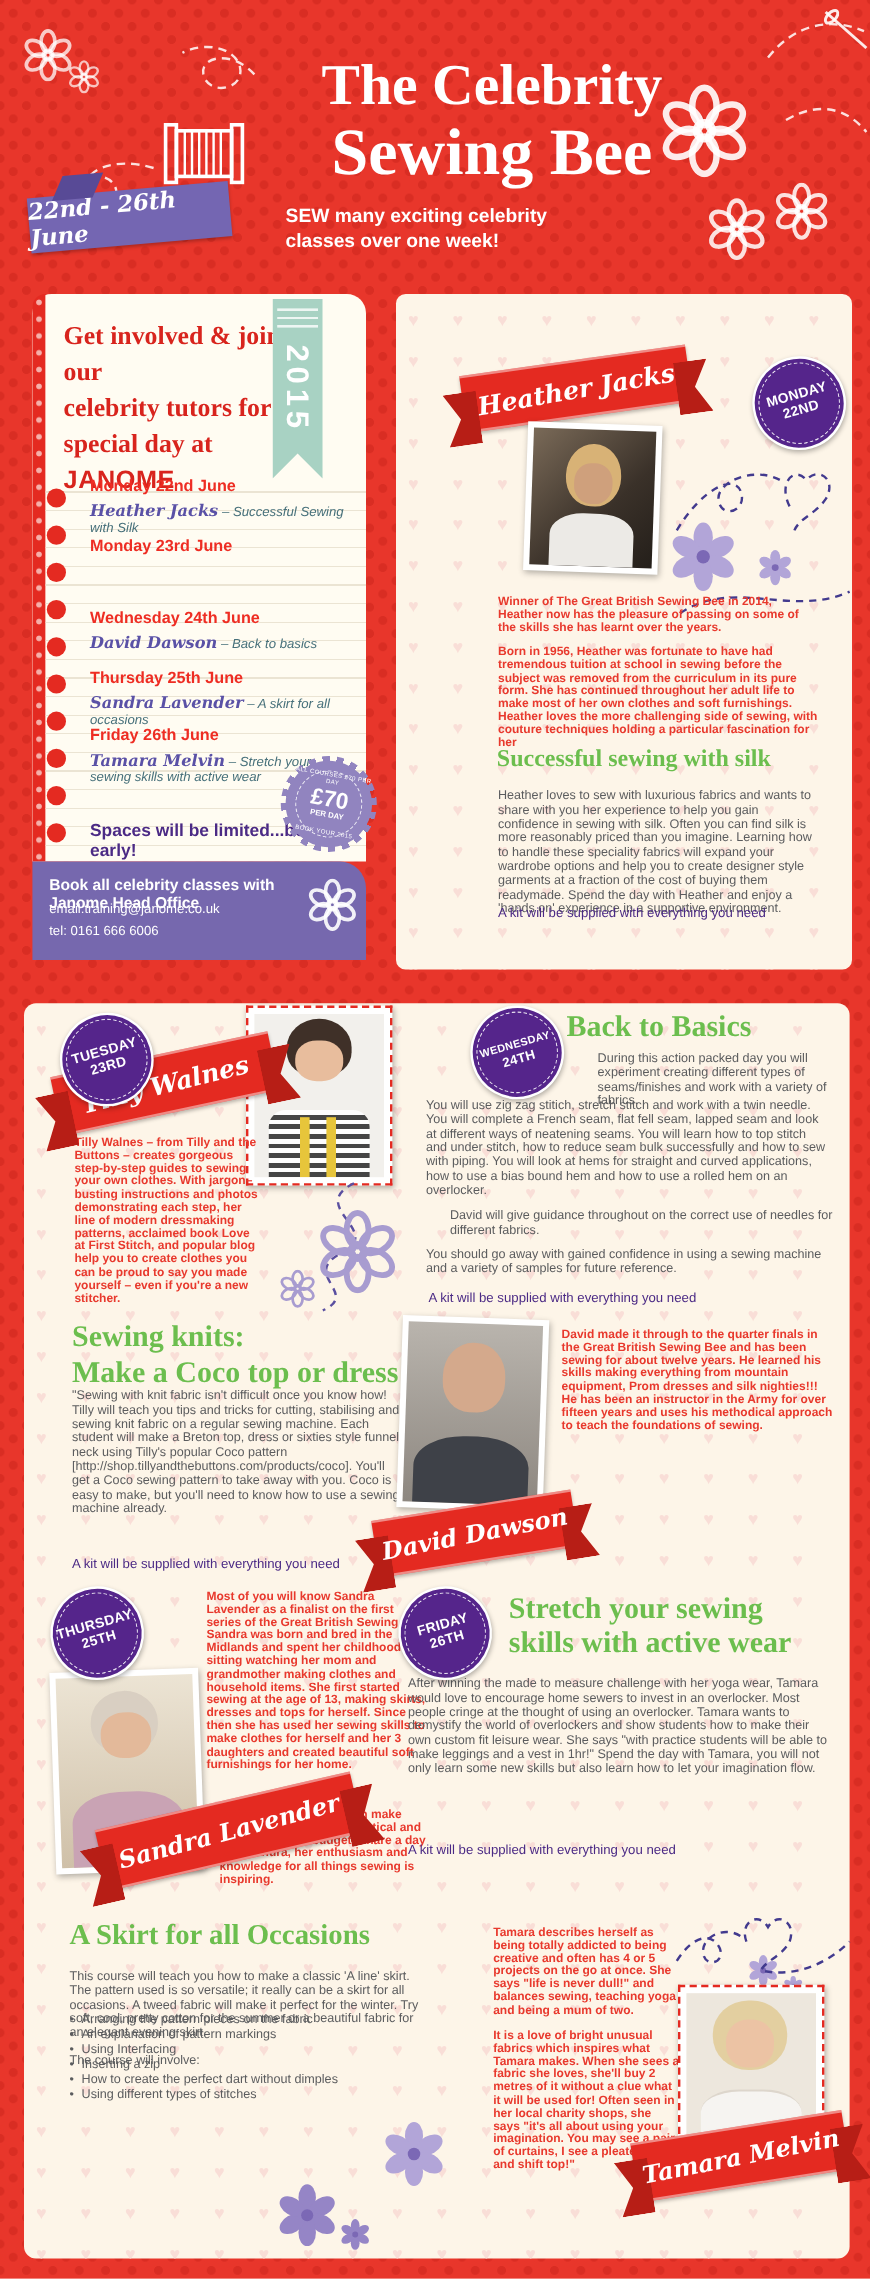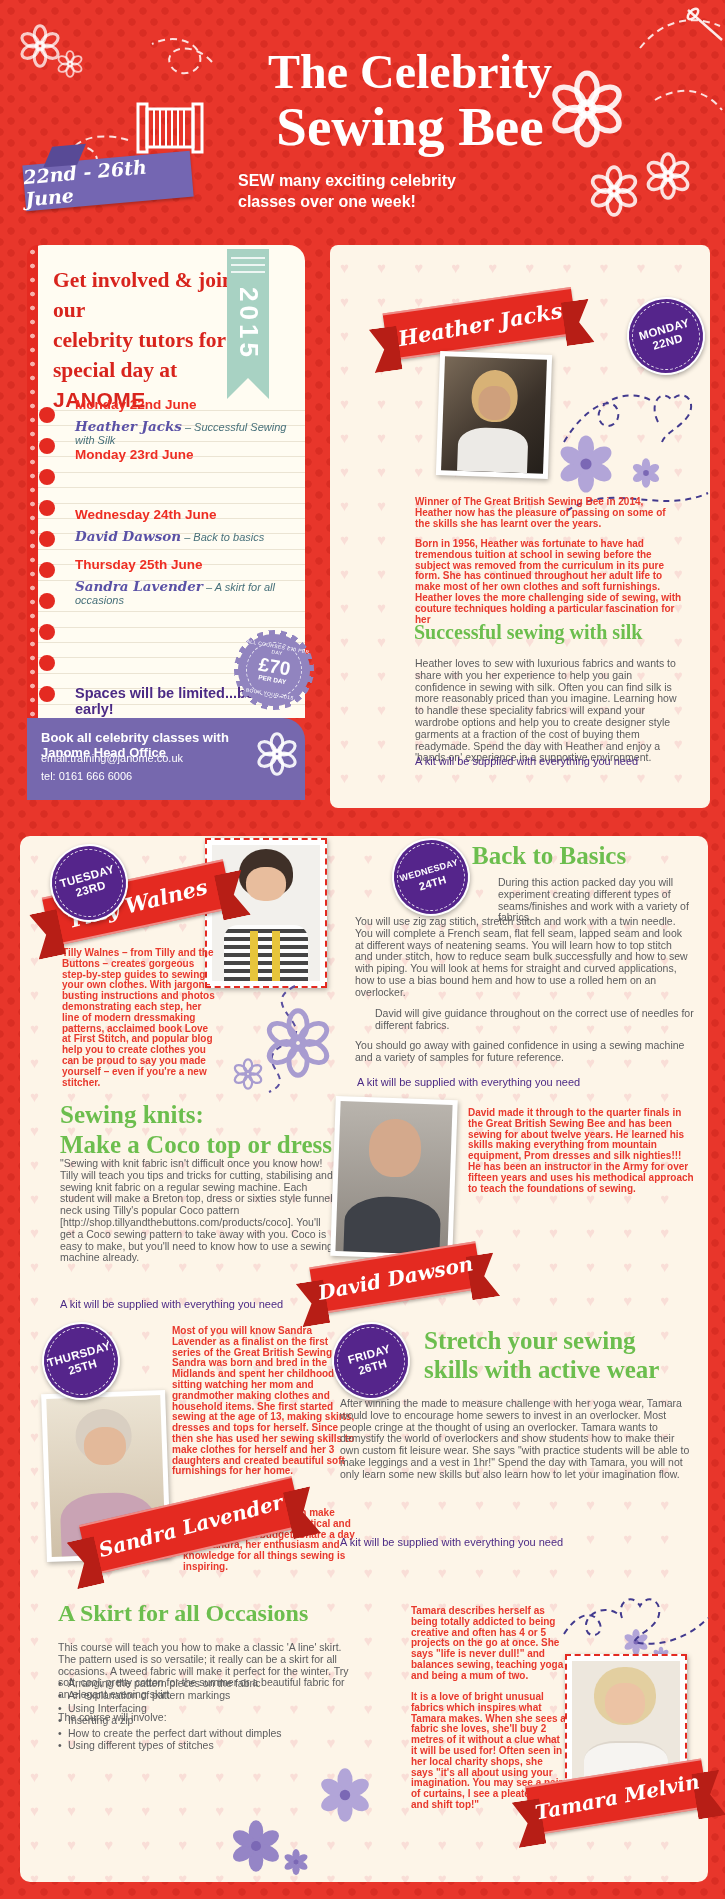--- a/index.html
+++ b/index.html
@@ -237,20 +237,24 @@
       <div class="day">Monday 23rd June</div>
     </div>
     <div class="entry" style="top:262px">
       <div class="day">Wednesday 24th June</div>
       <div class="who"><span class="nm">David Dawson</span> <span>– Back to basics</span></div>
     </div>
     <div class="entry" style="top:312px">
       <div class="day">Thursday 25th June</div>
       <div class="who"><span class="nm">Sandra Lavender</span> <span>– A skirt for all occasions</span></div>
     </div>
+    <div class="entry" style="top:360px">
+      <div class="day">Friday 26th June</div>
+      <div class="who"><span class="nm">Tamara Melvin</span> <span>– Stretch your sewing skills with active wear</span></div>
+    </div>
 
     <div class="sched-note">Spaces will be limited...book early!</div>
 
     <div class="seal">
       <div class="burst"></div>
       <div class="inner">
         <div class="ring"></div>
         <div class="arc top">ALL COURSES £70 PER DAY</div>
         <div class="price">£70</div>
         <div class="per">PER DAY</div>

